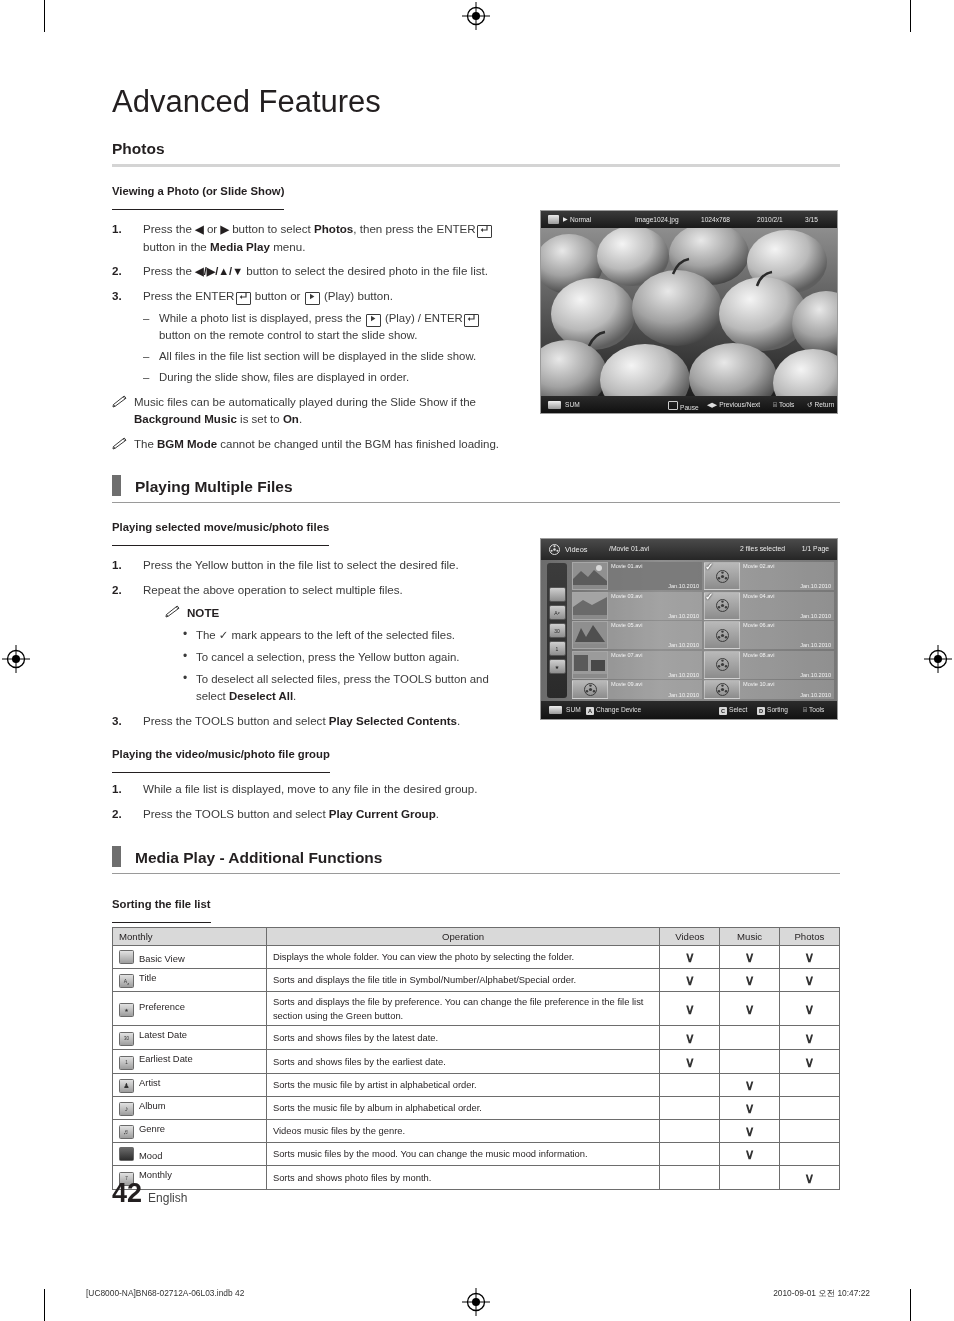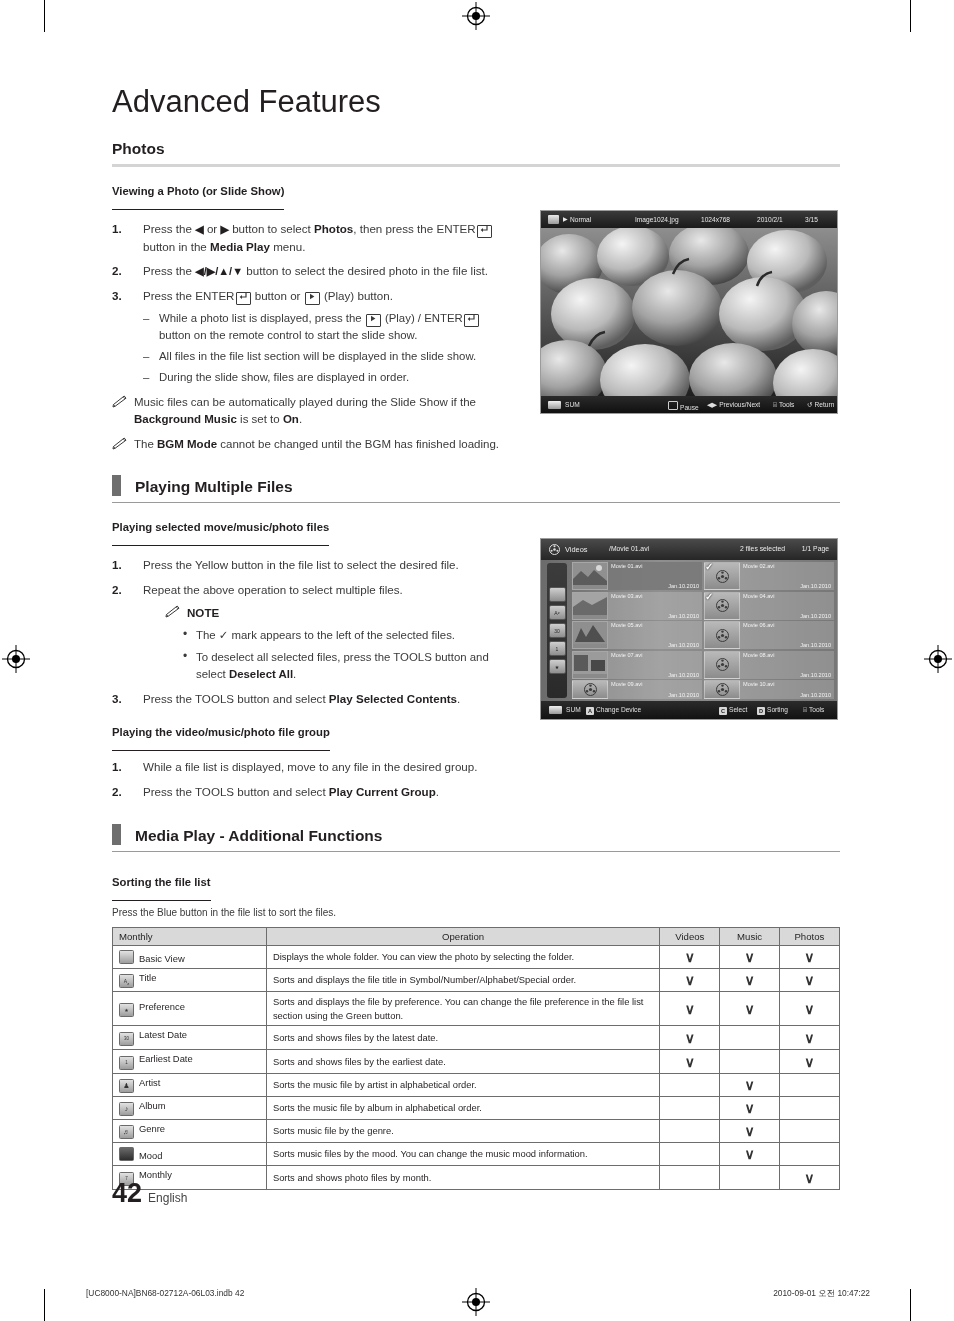--- a/index.html
+++ b/index.html
@@ -307,20 +307,21 @@
                 <svg width="15" height="13" viewBox="0 0 15 13">
                     <path d="M1 12l2.2-0.8L14 3.2 12.2 1 1.4 9.6z" fill="none" stroke="#3a3a3a" stroke-width="1"></path>
                     <path d="M1.4 9.6l1.8 1.6" stroke="#3a3a3a" stroke-width="0.8" fill="none"></path>
                     <path d="M11.3 2l1.9 2" stroke="#3a3a3a" stroke-width="0.8" fill="none"></path>
                   </svg>
               </span>
               <span class="note-head">NOTE</span>
             </div>
             <ul class="bullet">
               <li>The <span>✓</span> mark appears to the left of the selected files.</li>
+              <li>To cancel a selection, press the Yellow button again.</li>
               <li>To deselect all selected files, press the TOOLS button and select <b>Deselect All</b>.</li>
             </ul>
           </li>
           <li>
             <span class="num">3.</span>
             Press the TOOLS button and select <b>Play Selected Contents</b>.
           </li>
         </ol>
 
         <h3 class="sub" style="margin-top:12px;">Playing the video/music/photo file group</h3>
@@ -657,21 +658,21 @@
       </tr>
       <tr>
         <td class="cat"><span class="ticon" style="font-size:7px;">♪</span><span>Album</span></td>
         <td class="op">Sorts the music file by album in alphabetical order.</td>
         <td class="mk"></td>
         <td class="mk">∨</td>
         <td class="mk"></td>
       </tr>
       <tr>
         <td class="cat"><span class="ticon" style="font-size:7px;">♬</span><span>Genre</span></td>
-        <td class="op">Sorts music file by the genre.</td>
+        <td class="op">Videos music files by the genre.</td>
         <td class="mk"></td>
         <td class="mk">∨</td>
         <td class="mk"></td>
       </tr>
       <tr>
         <td class="cat"><span class="ticon" style="background:linear-gradient(#6a6a6a,#2e2e2e);"></span><span>Mood</span></td>
         <td class="op">Sorts music files by the mood. You can change the music mood information.</td>
         <td class="mk"></td>
         <td class="mk">∨</td>
         <td class="mk"></td>

